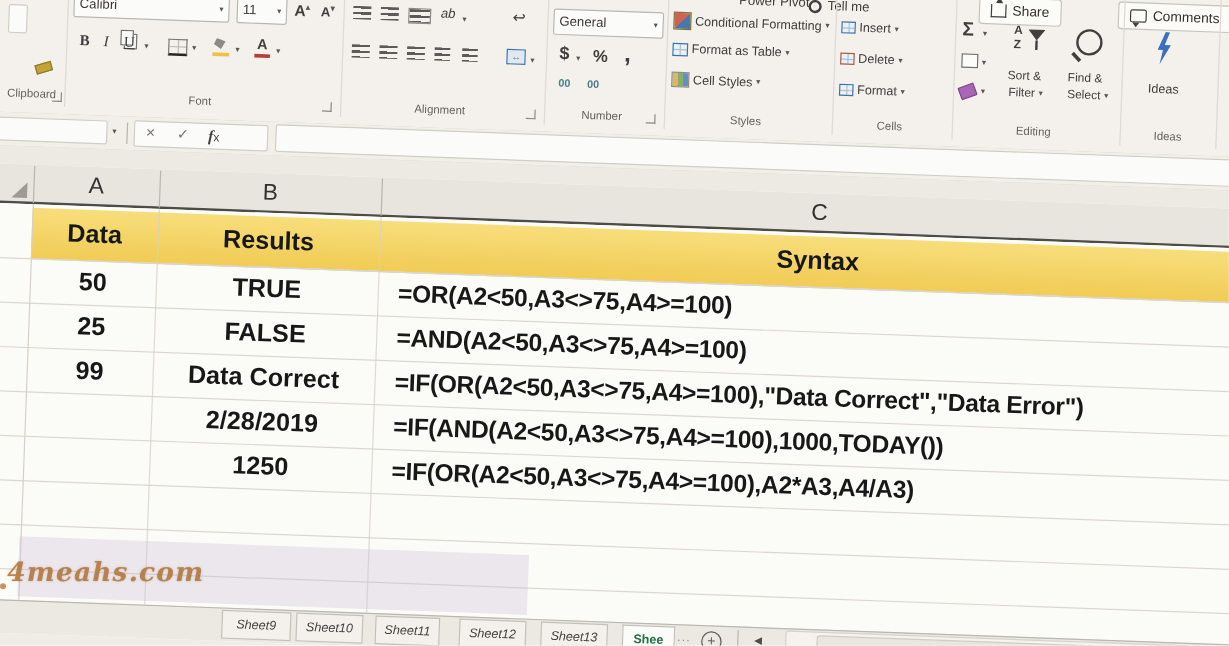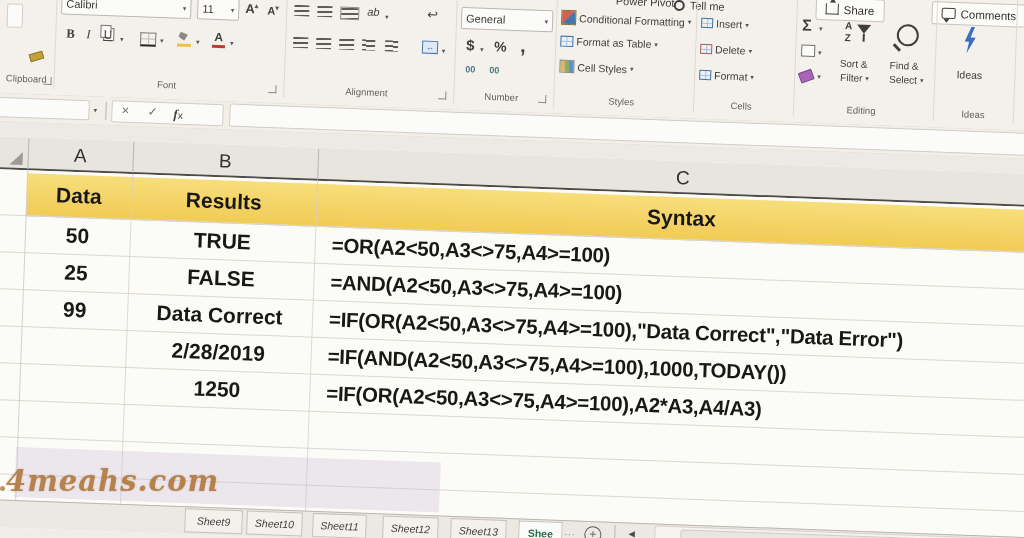--- a/index.html
+++ b/index.html
@@ -38,21 +38,21 @@
   .hdrcell{font-size:21px;line-height:42px;}
   .valcell{font-size:21px;line-height:37px;}
   .fcell{font-size:20.5px;line-height:37px;text-align:left;letter-spacing:-.3px;white-space:nowrap;}
   .lavender{left:23px;top:465px;width:425px;height:50px;background:rgba(205,195,228,.38);}
   
   .tabbar{left:-60px;top:518px;width:1144px;height:28px;background:#ebe9e6;border-top:1px solid #b8b5b2;box-sizing:border-box;}
   .stab{top:520px;height:24px;background:#f3f1ef;border:1px solid #c2bfbc;box-sizing:border-box;font-size:10.5px;color:#3f3e3d;text-align:center;line-height:22px;font-style:italic;}
   .stab.active{background:#fff;color:#1a6e41;font-weight:700;font-style:normal;border-bottom:3px solid #1a6e41;}
   .bottomstrip{left:-60px;top:546px;width:1144px;height:64px;background:#efedeb;}
   
-  .watermark{position:absolute;left:6px;top:464px;font-family:"DejaVu Serif",serif;font-style:italic;font-weight:700;font-size:29px;color:rgba(184,118,52,.88);letter-spacing:1px;text-shadow:0 0 2px rgba(150,90,30,.35);}
+  .watermark{position:absolute;left:6px;top:464px;font-family:"DejaVu Serif",serif;font-style:italic;font-weight:700;font-size:22px;color:rgba(184,118,52,.88);letter-spacing:1px;text-shadow:0 0 2px rgba(150,90,30,.35);}
   .wdot{position:absolute;left:0px;top:486px;width:5px;height:5px;border-radius:50%;background:rgba(184,118,52,.8);}
 </style>
 </head>
 <body>
 
 <div class="viewport">
 <div class="rot">
 
   <div class="abs ribbon"></div>
 

